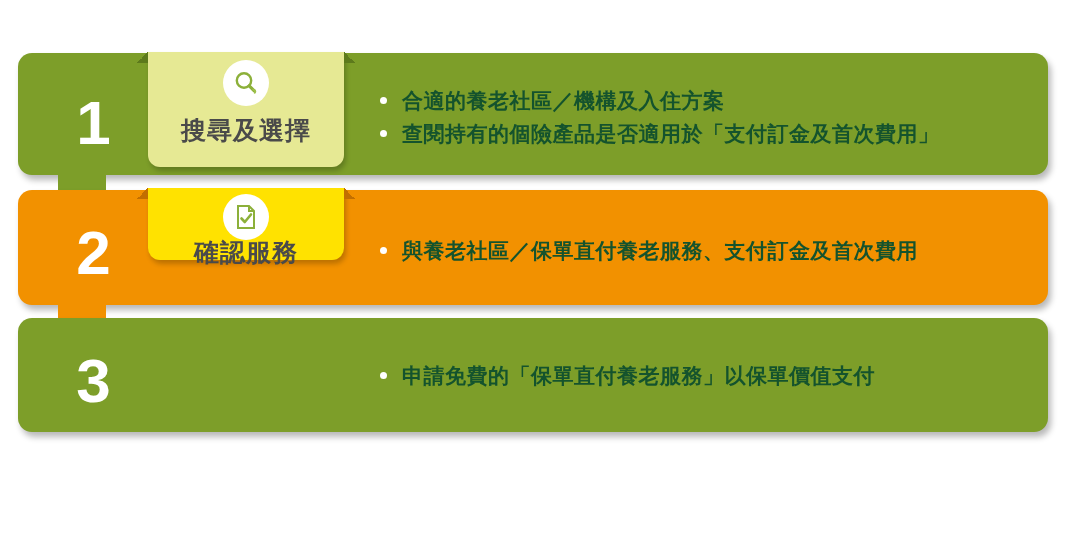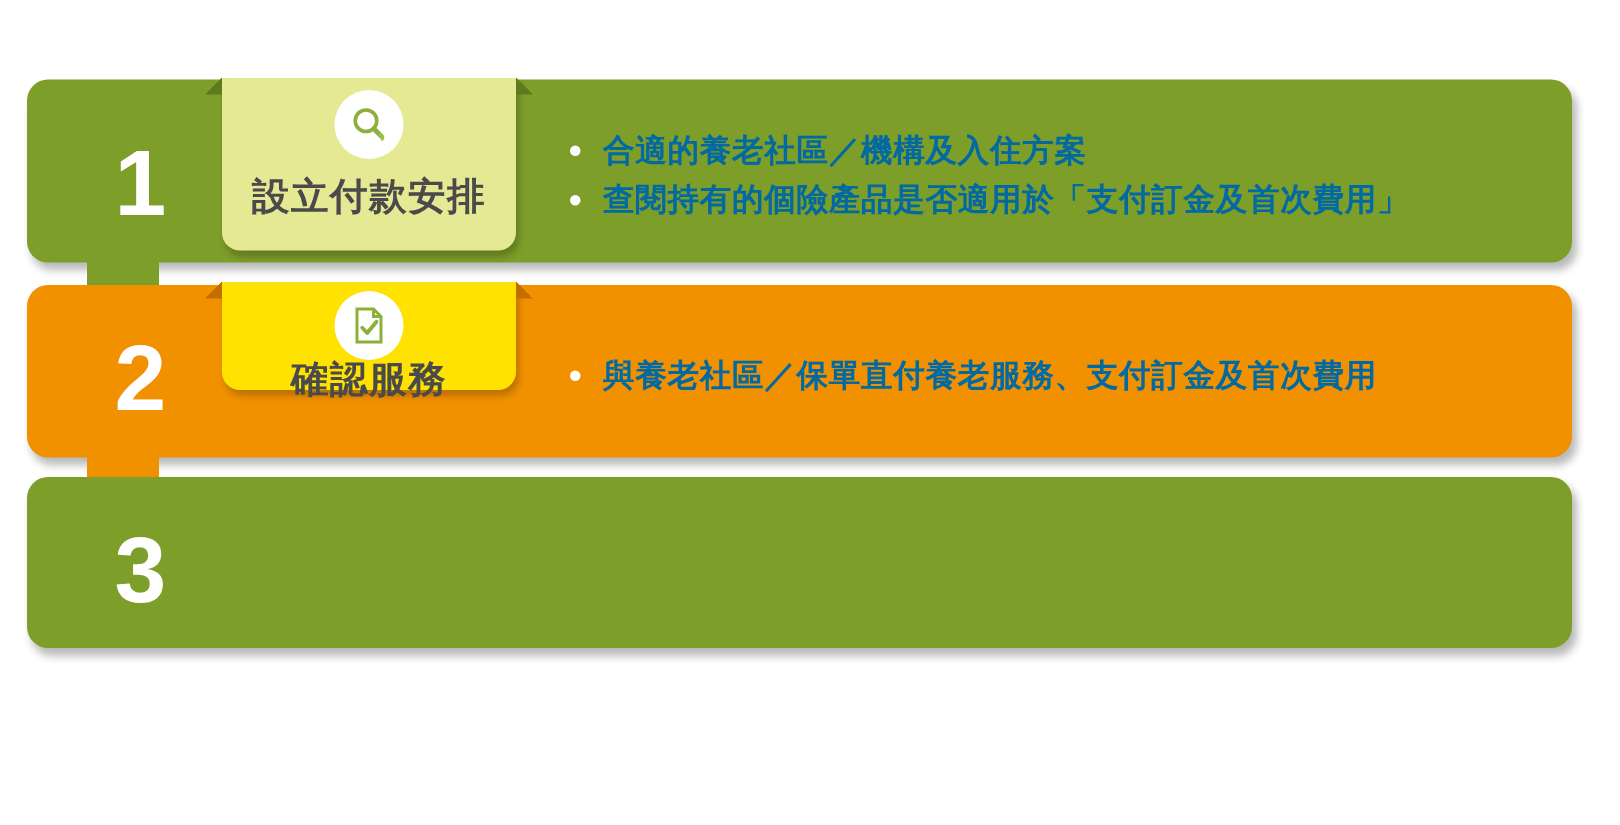--- a/index.html
+++ b/index.html
@@ -67,21 +67,21 @@
 
   .card-title{
     position:absolute;left:0;width:100%;text-align:center;
     color:#4a4a4a;font-weight:bold;font-size:25px;letter-spacing:1px;
   }
   .card-1 .card-title{top:62px;}
   .card-2 .card-title{top:48px;}
   .card-3 .card-title{top:50px;}
 
   
-  .bullets{position:absolute;left:378px;right:36px;color:#0369a1;}
+  .bullets{position:absolute;left:378px;right:36px;color:#14532d;}
   .bl-1{top:85px;}
   .bl-2{top:235px;}
   .bl-3{top:360px;}
   .bullet{
     position:relative;padding-left:24px;
     font-size:21px;font-weight:bold;line-height:1.55;
     letter-spacing:.5px;white-space:nowrap;
   }
   .bullet::before{
     content:"";position:absolute;left:2px;top:12px;
@@ -99,21 +99,21 @@
   <div class="label-card card-1">
     <span class="fold fold-l dark-green"></span>
     <span class="fold fold-r dark-green"></span>
     <span class="icon-circle">
       <svg width="30" height="30" viewBox="0 0 30 30" aria-hidden="true">
         <circle cx="13" cy="12.5" r="7.2" fill="none" stroke="#8cb03a" stroke-width="2.4"></circle>
         <path d="M18.2 17.8 L23 22.6" stroke="#8cb03a" stroke-width="3.2" stroke-linecap="round" fill="none"></path>
         <path d="M22.2 21.6 q3 1.2 1.6 3.2" stroke="#9dc04a" stroke-width="2" fill="none" stroke-linecap="round"></path>
       </svg>
     </span>
-    <div class="card-title">設立付款安排</div>
+    <div class="card-title">搜尋及選擇</div>
   </div>
 
   <div class="bullets bl-1">
     <div class="bullet">合適的養老社區／機構及入住方案</div>
     <div class="bullet">查閱持有的個險產品是否適用於「支付訂金及首次費用」</div>
   </div>
 
   <div class="arrow arrow-1">
     <svg viewBox="0 0 82 60" aria-hidden="true">
       <path d="M17 0 H65 V26 H81 L41 59 L1 26 H17 Z" fill="#7d9e29"></path>
@@ -143,14 +143,17 @@
   <div class="arrow arrow-2">
     <svg viewBox="0 0 82 60" aria-hidden="true">
       <path d="M17 0 H65 V26 H81 L41 59 L1 26 H17 Z" fill="#f29100"></path>
     </svg>
   </div>
 
   <div class="row row-3"></div>
   <div class="step-num num-3">3</div>
 
 
+  <div class="bullets bl-3">
+    <div class="bullet">申請免費的「保單直付養老服務」以保單價值支付</div>
+  </div>
 
 </div>
 
 </body></html>

